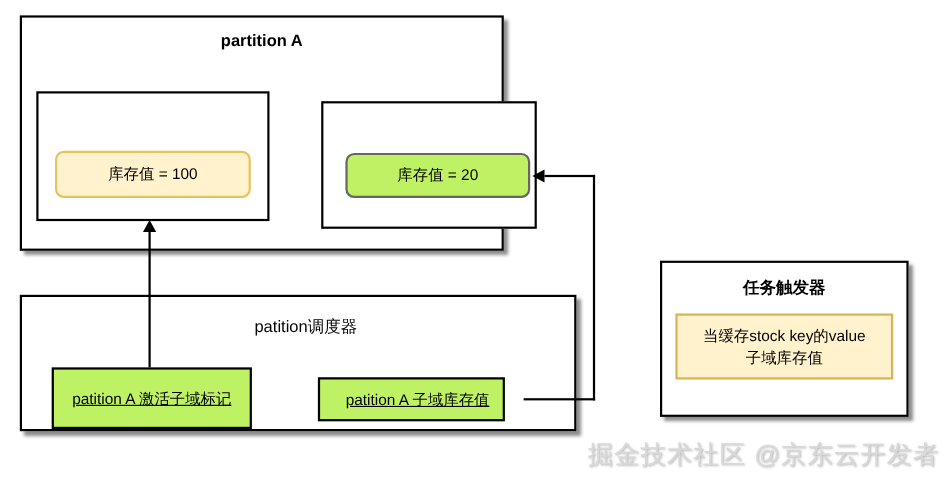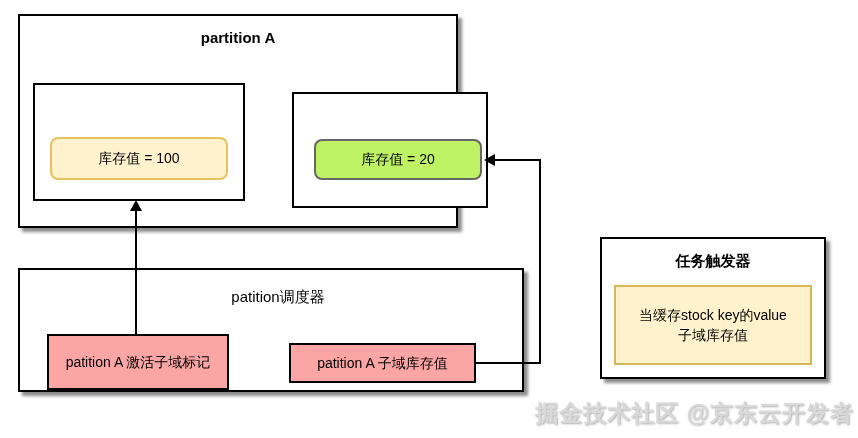--- a/index.html
+++ b/index.html
@@ -48,29 +48,30 @@
     display: flex;
     align-items: center;
     justify-content: center;
     font-size: 14px;
   }
   .pill-yellow { background: #fff2cc; border: 2px solid #e6c35c; }
   .pill-gray   { background: #bef264; border: 2px solid #666666; }
   
   .small-box {
     position: absolute;
-    background: #fca5a5;
+    background: #bef264;
     border: 2px solid #000000;
     display: flex;
     align-items: center;
     justify-content: center;
     text-align: center;
     font-size: 14px;
     padding: 0 12px;
     line-height: 1.35;
+    text-decoration: underline;
   }
   
   .note {
     position: absolute;
     background: #fff2cc;
     border: 2px solid #d6b656;
     display: flex;
     flex-direction: column;
     align-items: center;
     justify-content: center;
@@ -90,21 +91,21 @@
     position: absolute; width: 0; height: 0;
     border-top: 6px solid transparent;
     border-bottom: 6px solid transparent;
     border-right: 11px solid #000000;
   }
   .watermark {
     position: absolute;
     top: 398px;
     right: 4px;
     font-size: 23px;
-    font-weight: bold;
+    font-weight: normal;
     letter-spacing: 1px;
     color: #d9d9d9;
     text-shadow: 1px 1px 2px rgba(110,110,110,0.55);
     white-space: nowrap;
   }
 </style>
 </head>
 <body>
 
 <div class="canvas">
@@ -125,28 +126,28 @@
     </div>
   </div>
 
   <div class="outer-box" style="left:18px; top:268px; width:506px; height:124px;padding-left:14px;">
     <div class="outer-title" style="margin-top:18px;">patition调度器</div>
 
     <div class="small-box" style="left:27px; top:64px; width:182px; height:56px;">
       <span>patition A 激活子域标记</span>
     </div>
 
-    <div class="small-box" style="left:269px; top:73px; width:187px; height:40px;">
+    <div class="small-box" style="left:269px; top:73px; width:170px; height:40px;justify-content:flex-end;">
       <span>patition A 子域库存值</span>
     </div>
   </div>
 
   <div class="outer-box" style="left:600px; top:192px; width:226px; height:142px;margin-top:45px;">
     <div class="outer-title bold">任务触发器</div>
-    <div class="note" style="left:12px; top:46px; width:198px; height:80px;">
+    <div class="note" style="left:12px; top:46px; width:198px; height:60px;">
       <div>当缓存stock key的value</div>
       <div>子域库存值</div>
     </div>
   </div>
 
   <div class="arrow-up" style="left:130px; top:200px;"></div>
   <div class="line" style="left:135px; top:210px; width:2px; height:124px;"></div>
 
   <div class="line" style="left:476px; top:362px; width:65px; height:2px;"></div>
   <div class="line" style="left:539px; top:159px; width:2px; height:205px;"></div>

